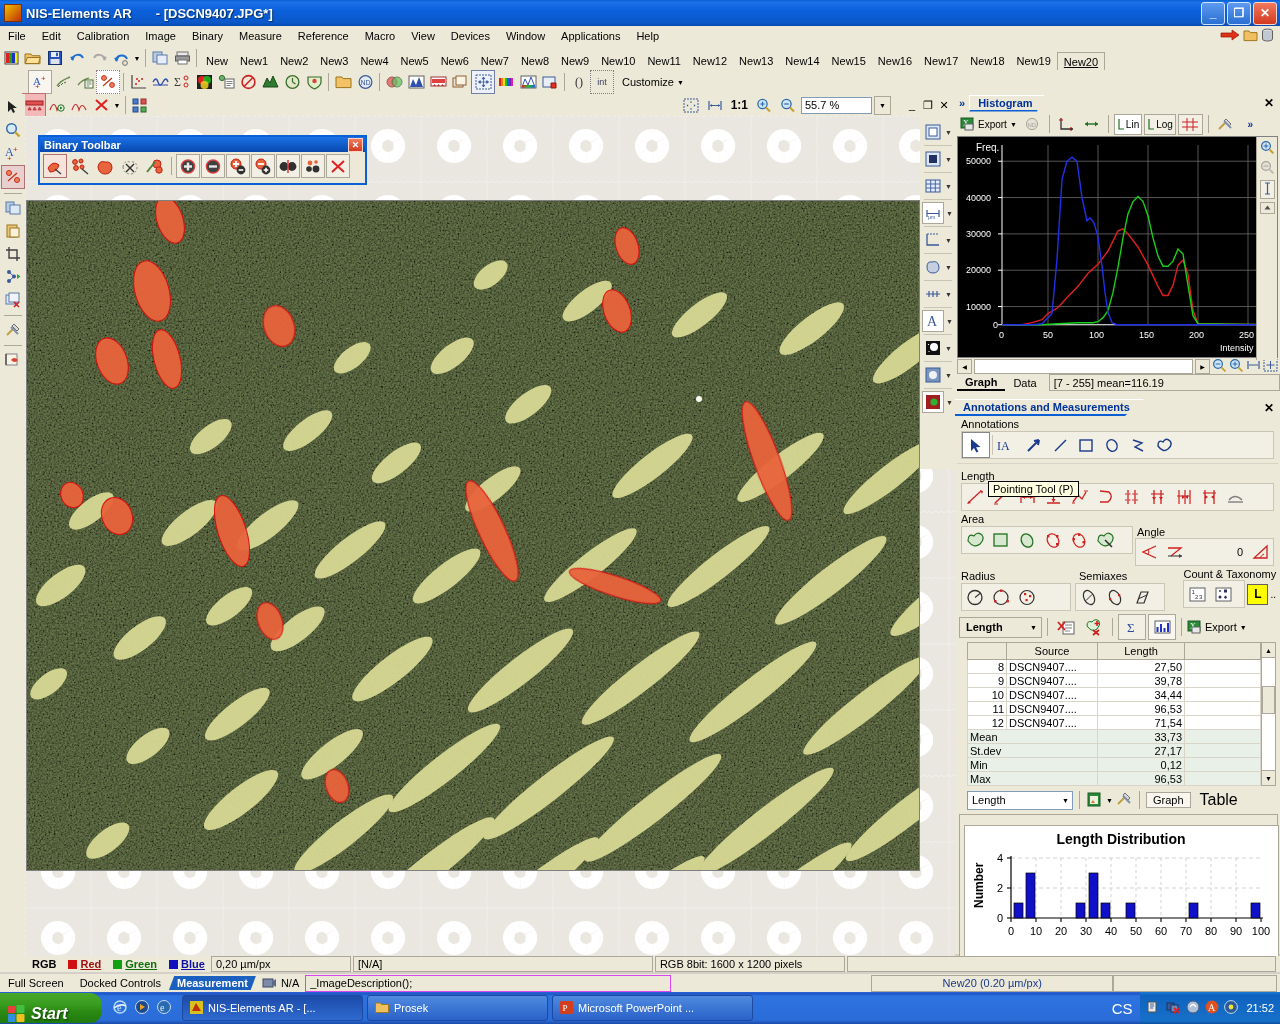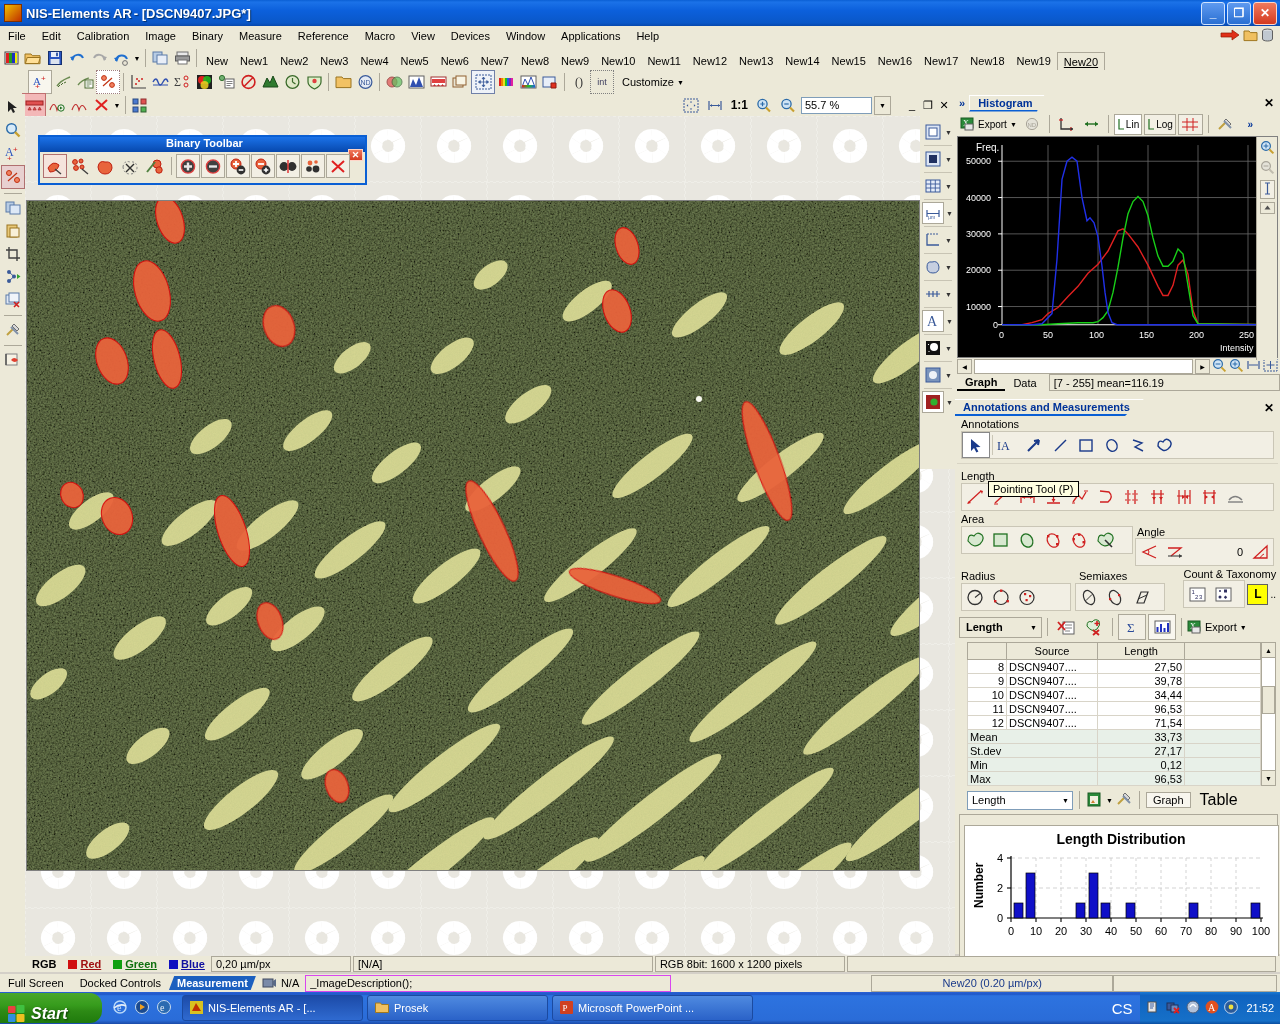--- a/index.html
+++ b/index.html
@@ -61,21 +61,21 @@
     border:1px solid #808080;overflow:hidden;background:#a7b06a;}
   #microimg{position:absolute;left:0;top:0;width:892px;height:669px;}
   #scalebar{position:absolute;left:545px;top:617px;width:285px;text-align:center;}
   #scalebar .sbtext{color:#fff;font-weight:bold;font-size:15px;
     text-shadow:1px 1px 2px rgba(0,0,0,.6);}
   #scalebar .sbline{height:3px;background:#fff;margin-top:4px;}
   
   #binarytb{position:absolute;left:38px;top:135px;width:325px;height:46px;
     background:#ece9d8;border:2px solid #0a5fd4;}
   #binarytb .bt-title{height:15px;background:linear-gradient(to bottom,#1b72e8,#0748ad);
-    color:#fff;font-weight:bold;font-size:11px;display:flex;align-items:center;padding-left:4px;flex-direction:column;}
+    color:#fff;font-weight:bold;font-size:11px;display:flex;align-items:center;padding-left:4px;}
   #binarytb .bt-close{margin-left:auto;width:13px;height:12px;margin-right:2px;
     background:linear-gradient(to bottom,#f07a5e,#d43a20);border:1px solid #ffd5c8;
     color:#fff;font-size:9px;display:flex;align-items:center;justify-content:center;}
   #binarytb .bt-body{display:flex;align-items:center;padding:2px 3px;gap:1px;}
   .bbtn{width:22px;height:22px;display:flex;align-items:center;justify-content:center;
     border:1px solid transparent;}
   .bbtn.sel{background:#f5e4dc;border:1px solid #b07070;}
   .bbtn.box{border:1px solid #aca899;background:#f2efe4;}
   
   #righttools{position:absolute;left:920px;top:116px;width:35px;height:350px;background:#ece9d8;
@@ -166,21 +166,21 @@
     background:linear-gradient(to bottom,#1a7ad4 0%,#0f63c0 10%,#1670c8 90%,#0a4ea0 100%);}
   #tray .clock{color:#fff;font-size:11px;padding-left:3px;}
   #langind{color:#fff;font-size:15px;padding-right:8px;}
 </style>
 </head>
 <body>
 
 <div id="titlebar">
   <div class="tb-icon"></div>
   <span class="tb-text">NIS-Elements AR</span>
-  <span class="tb-text" style="margin-left:2px;">- [DSCN9407.JPG*]</span>
+  <span class="tb-text" style="margin-left:24px;">- [DSCN9407.JPG*]</span>
   <div class="tb-btns">
     <div class="tb-btn">_</div>
     <div class="tb-btn">❐</div>
     <div class="tb-btn close">✕</div>
   </div>
 </div>
 
 <div id="menubar">
   <div class="mi">File</div>
   <div class="mi">Edit</div>

